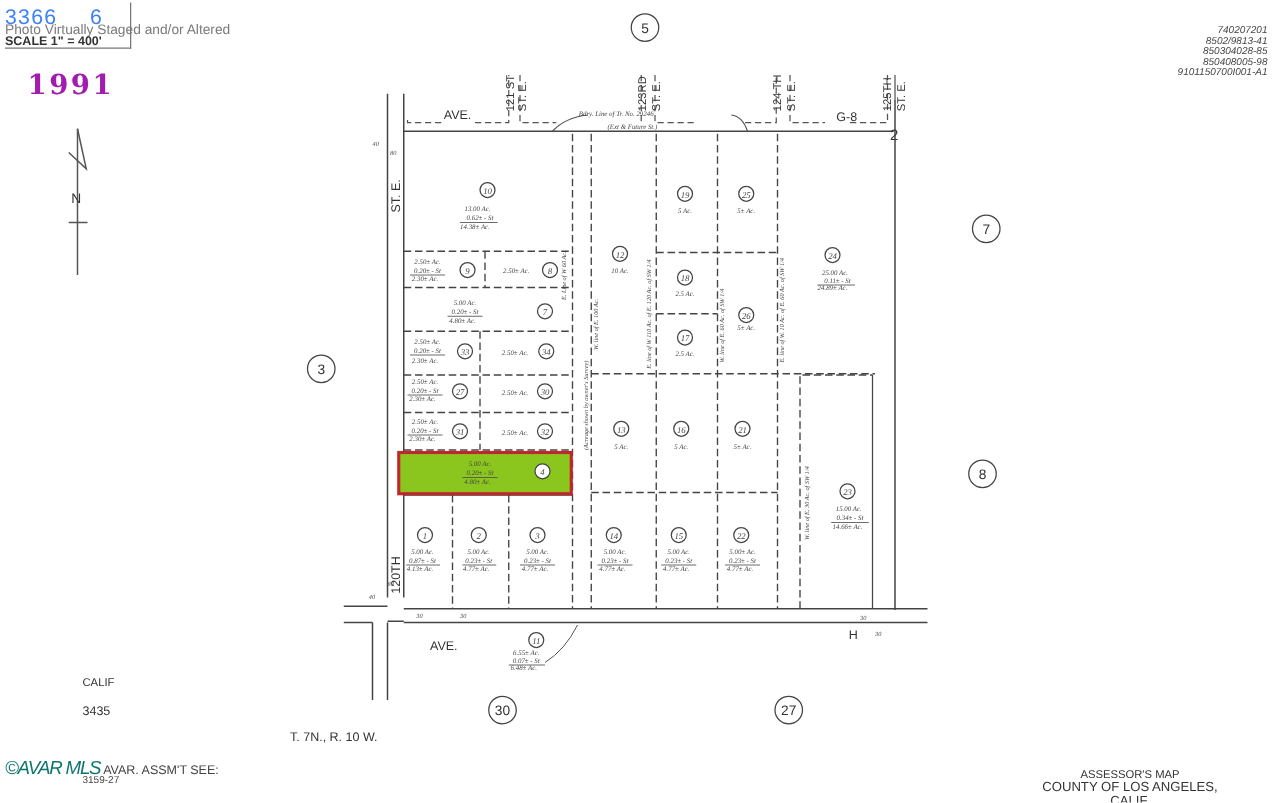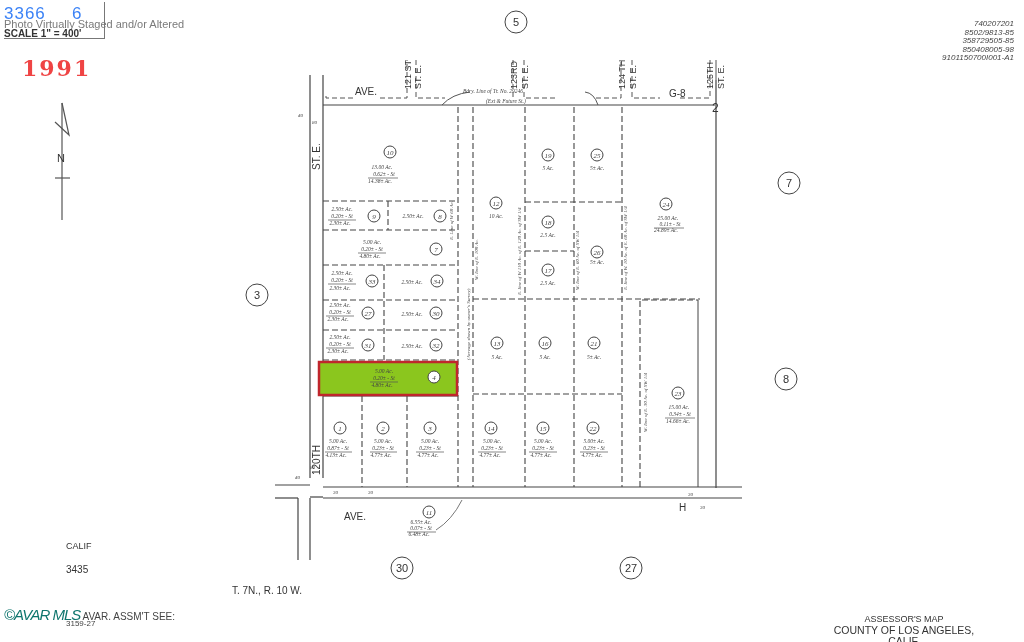--- a/index.html
+++ b/index.html
@@ -5,21 +5,21 @@
   html, body { margin:0; padding:0; background:#ffffff; }
   body { width:1024px; height:642px; position:relative; overflow:hidden;
          font-family:"Liberation Sans", sans-serif; color:#333; }
   svg { position:absolute; left:0; top:0; }
   .hdr-box { position:absolute; left:4px; top:2px; width:100px; height:36px;
              border-right:1px solid #777; border-bottom:1px solid #777; }
   .hdr-num { position:absolute; top:2px; font-size:17px; letter-spacing:1px; color:#3b82f6; }
   .watermark { position:absolute; left:4px; top:18px; font-size:11px; color:#7a7a7a; }
   .scale { position:absolute; left:4px; top:28px; font-size:10px; color:#333; font-weight:bold; }
   .year { position:absolute; left:22px; top:55px; font-family:"DejaVu Serif", serif;
-          font-size:22px; font-weight:bold; color:#ef4444; letter-spacing:2px; }
+          font-size:22px; font-weight:bold; color:#a21caf; letter-spacing:2px; }
   .refcodes { position:absolute; left:904px; top:4px; font-size:8px; font-style:italic;
               color:#444; line-height:8.5px; text-align:right; width:110px;margin-top:16px; }
   .footer-code { position:absolute; left:66px; top:541px; font-size:9px; line-height:11px; color:#333; }
   .footer-code .v { font-size:10px;margin-top:12px; }
   .twp { position:absolute; left:232px; top:585px; font-size:10px; color:#333; }
   .prev { position:absolute; left:4px; top:606px; font-size:10px; color:#444; }
   .prev .logo { font-size:15px; color:#0f766e; letter-spacing:-1px;font-style:italic; }
   .prev .sub { position:absolute; left:62px; top:13px; font-size:8px; }
   .assessor { position:absolute; left:822px; top:614px; text-align:center; width:164px;
               font-size:9px; color:#333; line-height:11px; }
@@ -32,22 +32,22 @@
 
 <div class="hdr-box">
   <span class="hdr-num" style="left:0px">3366</span>
   <span class="hdr-num" style="left:68px">6</span>
 </div>
 <div class="watermark">Photo Virtually Staged and/or Altered</div>
 <div class="scale">SCALE 1" = 400'</div>
 <div class="year">1991</div>
 <div class="refcodes">
   <div>740207201</div>
-  <div>8502/9813-85</div>
-  <div>358729505-85</div>
+  <div>8502/9813-41</div>
+  <div>850304028-85</div>
   <div>850408005-98</div>
   <div>9101150700I001-A1</div>
 </div>
 
 <svg width="1024" height="642" viewBox="0 0 1024 642">
 
   <g stroke="#555" stroke-width="1.2" fill="none">
     <line x1="62" y1="103" x2="62" y2="220"></line>
     <polyline points="55,122 69,135 62,103"></polyline>
     <line x1="55" y1="178" x2="70" y2="178"></line>

